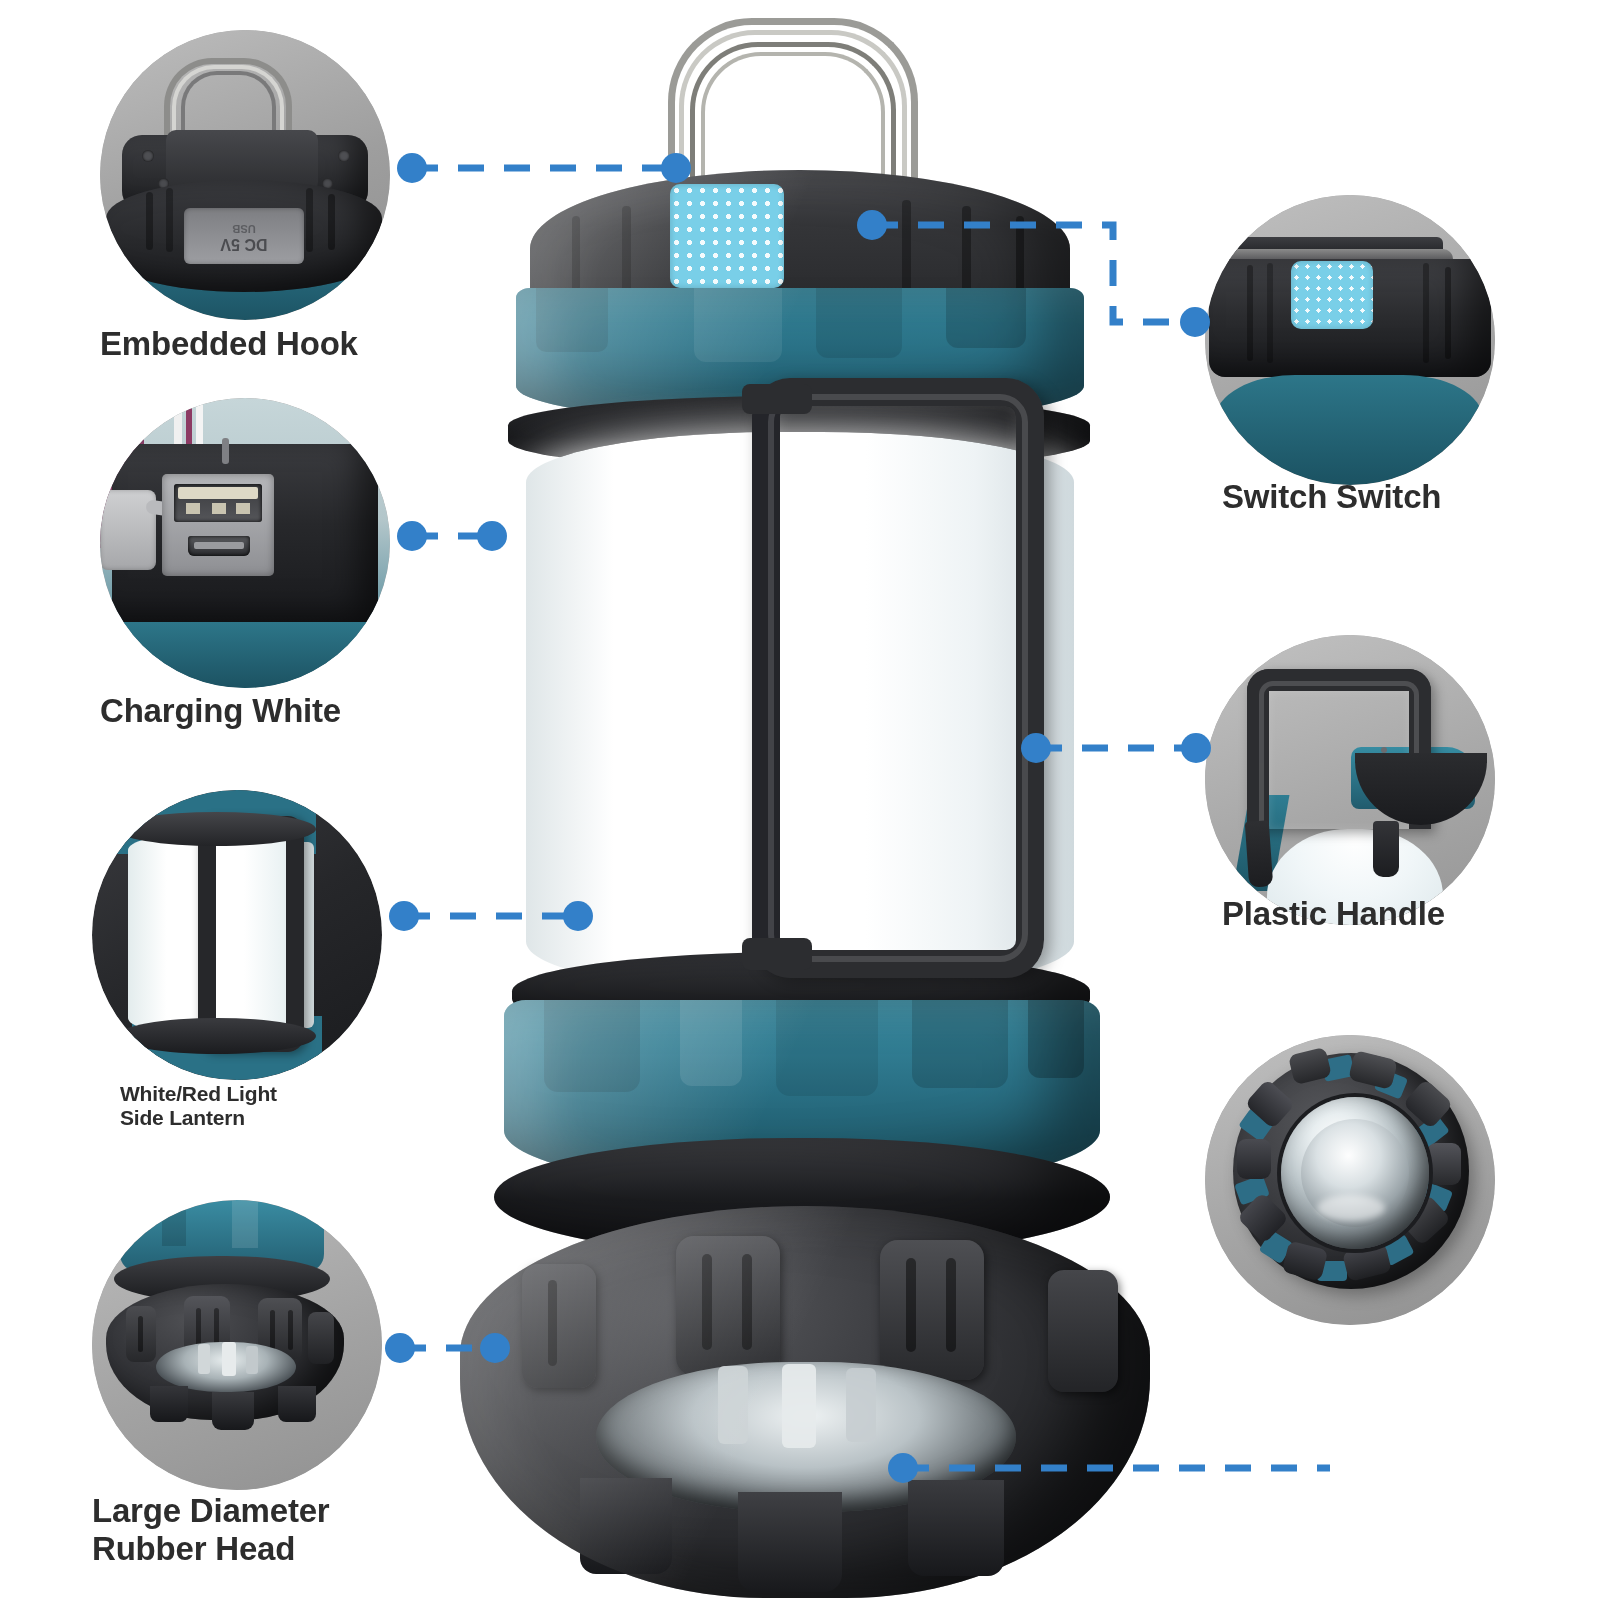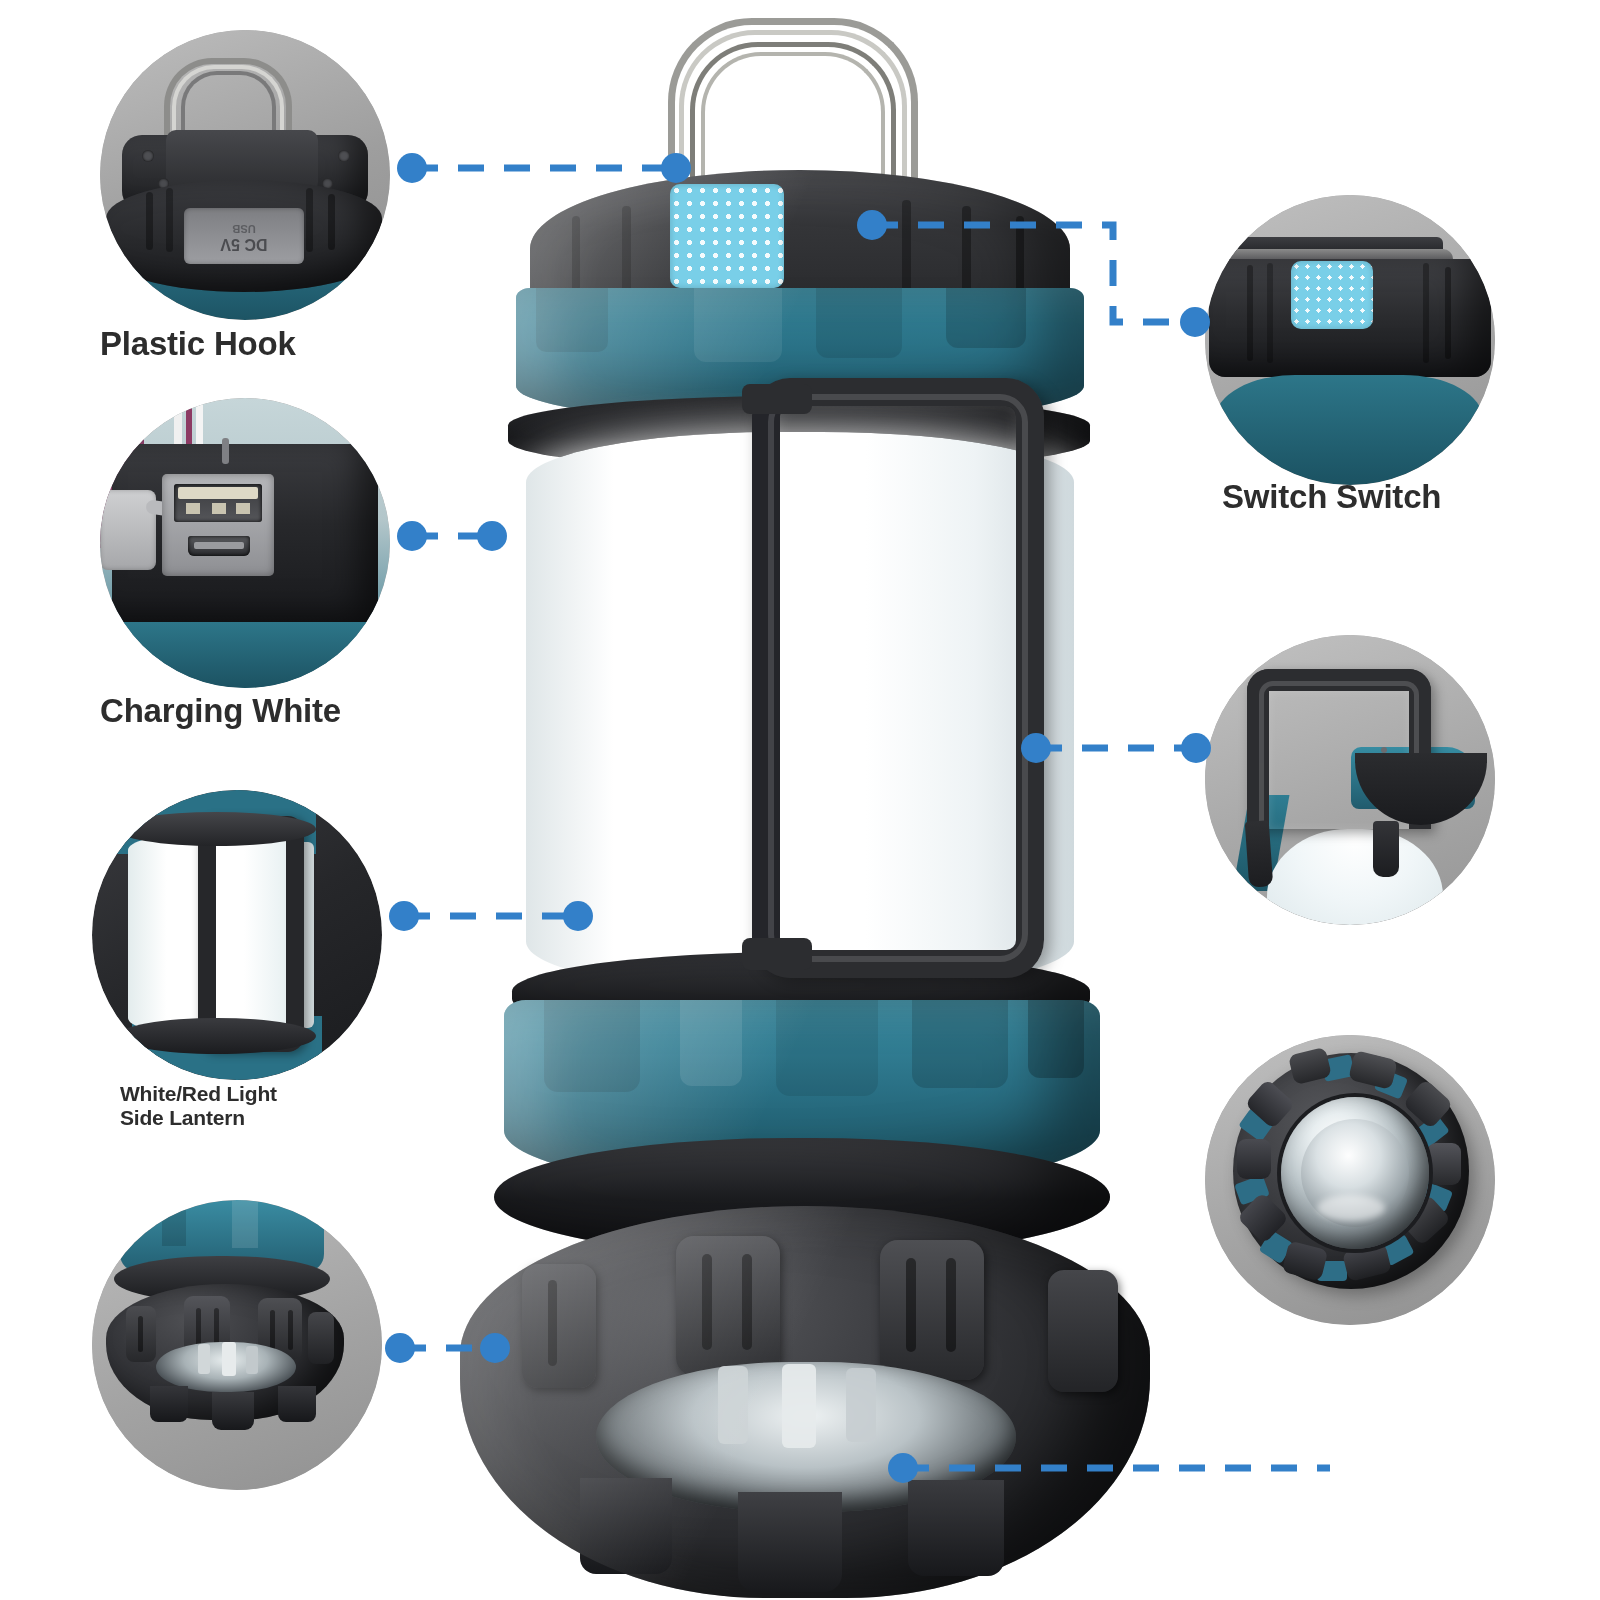--- a/index.html
+++ b/index.html
@@ -264,21 +264,21 @@
       <div style="position:absolute;left:84px;top:178px;width:120px;height:56px;
                   background:linear-gradient(180deg,#9d9ea2,#7d7e82);border-radius:6px;
                   box-shadow:inset 0 0 5px rgba(0,0,0,.3);
                   display:flex;flex-direction:column;align-items:center;justify-content:center;
                   transform:rotate(180deg);">
         <span style="font-size:16px;font-weight:bold;color:#4b4c50;line-height:1;">DC 5V</span>
         <span style="font-size:11px;font-weight:bold;color:#5c5d61;line-height:1.4;">USB</span>
       </div>
     </div>
   </div>
-  <div class="callout-label label-left" style="left:100px;top:325px;width:330px;font-size:33px;">Plastic Hook</div>
+  <div class="callout-label label-left" style="left:100px;top:325px;width:330px;font-size:33px;">Embedded Hook</div>
 
   <div class="callout" style="left:100px;top:398px;width:290px;height:290px;">
     <div class="callout-photo" style="background:linear-gradient(180deg,#c6d6d9 0%,#b3c6ca 42%,#2a7186 100%);">
 
       <div style="position:absolute;left:0;top:0;width:44px;height:150px;background:#7d2a56;opacity:.9;"></div>
       <div style="position:absolute;left:74px;top:0;width:8px;height:58px;background:#f0f0f0;"></div>
       <div style="position:absolute;left:86px;top:0;width:6px;height:58px;background:#8c3a63;"></div>
       <div style="position:absolute;left:96px;top:0;width:7px;height:58px;background:#f4f4f4;"></div>
 
       <div style="position:absolute;left:12px;top:46px;width:266px;height:178px;
@@ -378,20 +378,22 @@
                   border-radius:50%/54%;"></div>
       <div style="position:absolute;left:106px;top:144px;width:12px;height:30px;background:#d1d7d9;border-radius:3px;"></div>
       <div style="position:absolute;left:130px;top:142px;width:14px;height:34px;background:#e7ebec;border-radius:3px;"></div>
       <div style="position:absolute;left:154px;top:146px;width:12px;height:28px;background:#c2c9cc;border-radius:3px;"></div>
 
       <div style="position:absolute;left:58px;top:186px;width:38px;height:36px;background:linear-gradient(180deg,#35363a,#16171a);border-radius:0 0 8px 8px;"></div>
       <div style="position:absolute;left:120px;top:192px;width:42px;height:38px;background:linear-gradient(180deg,#3a3b3f,#17181b);border-radius:0 0 9px 9px;"></div>
       <div style="position:absolute;left:186px;top:186px;width:38px;height:36px;background:linear-gradient(180deg,#35363a,#16171a);border-radius:0 0 8px 8px;"></div>
     </div>
   </div>
+  <div class="callout-label label-left" style="left:92px;top:1492px;width:340px;font-size:33px;">Large Diameter
+Rubber Head</div>
 
   <div class="callout" style="left:1205px;top:195px;width:290px;height:290px;">
     <div class="callout-photo" style="background:linear-gradient(160deg,#c0c0c0 0%,#a6a6a6 55%,#949494 100%);">
 
       <div style="position:absolute;left:26px;top:42px;width:212px;height:18px;
                   background:linear-gradient(180deg,#3d3e42,#222326);border-radius:6px;"></div>
       <div style="position:absolute;left:18px;top:54px;width:230px;height:20px;
                   background:linear-gradient(180deg,#8a8a8a,#303135);border-radius:10px;"></div>
 
       <div style="position:absolute;left:4px;top:64px;width:282px;height:118px;
@@ -435,20 +437,21 @@
       <div style="position:absolute;left:42px;top:186px;width:24px;height:66px;
                   background:linear-gradient(180deg,#2e2f32,#1c1d20);border-radius:4px 4px 10px 10px;transform:rotate(-4deg);"></div>
       <div style="position:absolute;left:168px;top:186px;width:26px;height:56px;
                   background:linear-gradient(180deg,#333438,#1c1d20);border-radius:4px 4px 10px 10px;"></div>
       <div style="position:absolute;left:176px;top:112px;width:6px;height:6px;border-radius:50%;background:#6b6c70;"></div>
 
       <div style="position:absolute;left:150px;top:118px;width:132px;height:72px;
                   background:linear-gradient(180deg,#2b2c2f,#1a1b1e);border-radius:0 0 50% 50%/0 0 90% 90%;"></div>
     </div>
   </div>
+  <div class="callout-label label-right" style="left:1222px;top:895px;width:340px;font-size:33px;">Plastic Handle</div>
 
   <div class="callout" style="left:1205px;top:1035px;width:290px;height:290px;">
     <div class="callout-photo" style="background:linear-gradient(160deg,#c0c0c0 0%,#a4a4a4 55%,#909090 100%);">
 
       <div style="position:absolute;left:28px;top:18px;width:236px;height:236px;border-radius:50%;
                   background:radial-gradient(circle at 38% 30%, #56575b 0%, #3a3b3f 42%, #232427 72%, #141517 100%);
                   box-shadow:inset -18px -10px 32px rgba(0,0,0,.55), 6px 6px 16px rgba(0,0,0,.3);"></div>
 
       <div style="position:absolute;left:118px;top:22px;width:30px;height:22px;background:#2e6e87;border-radius:4px;transform:rotate(-12deg);"></div>
       <div style="position:absolute;left:172px;top:38px;width:28px;height:22px;background:#2d6d86;border-radius:4px;transform:rotate(22deg);"></div>

